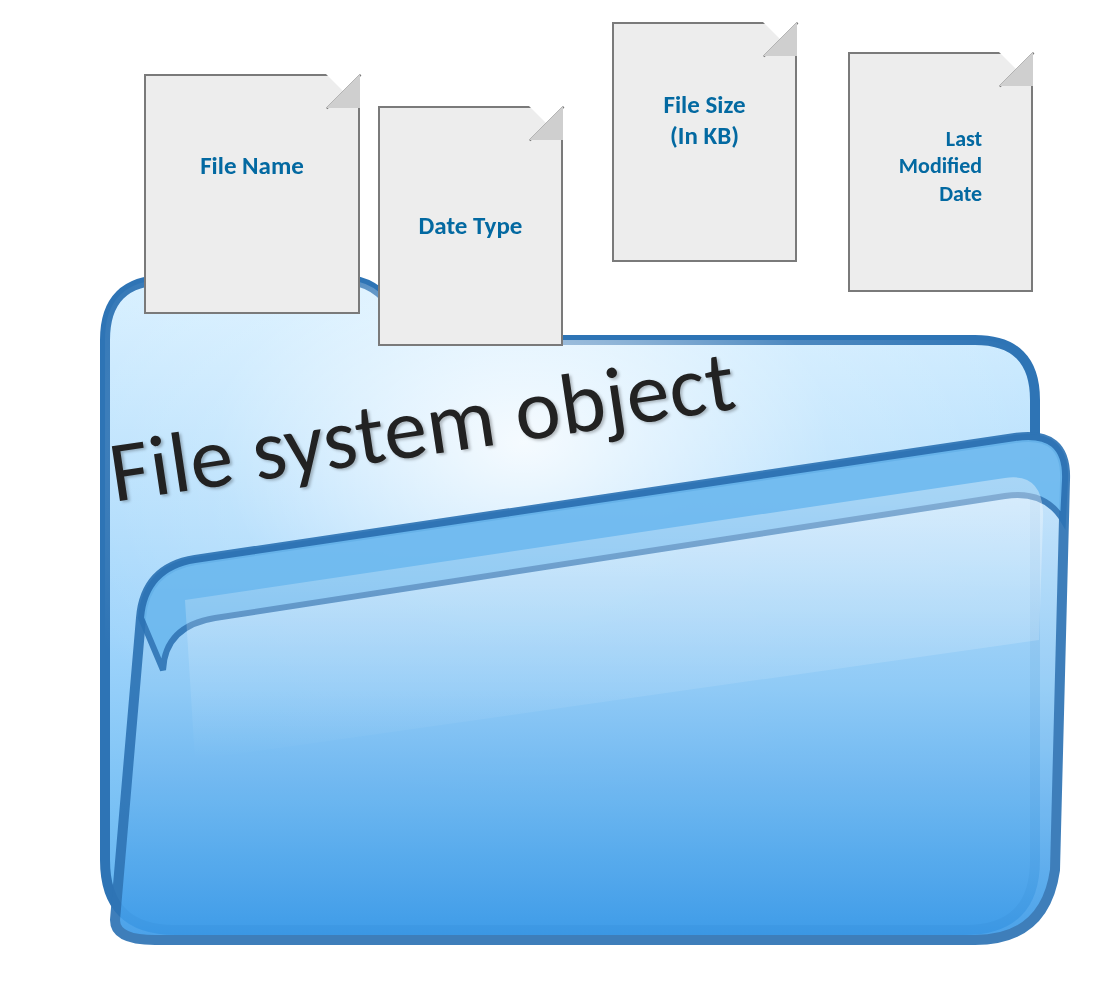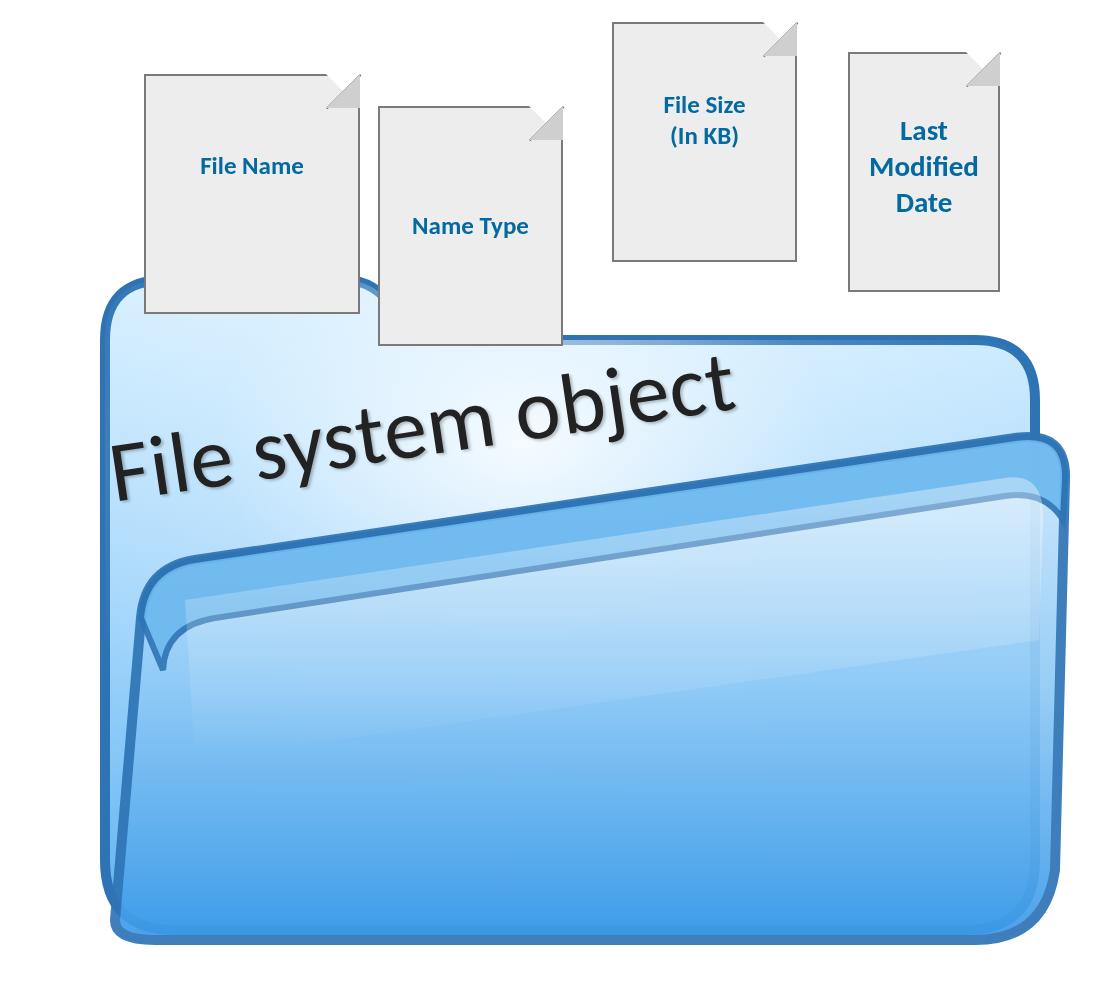--- a/index.html
+++ b/index.html
@@ -69,21 +69,21 @@
     width: 48px;
     height: 2px;
     transform-origin: right top;
     transform: rotate(-45deg);
   }
 
   
   .doc.d1 { left: 144px; top:  74px; width: 216px; height: 240px; font-size: 25px; }
   .doc.d2 { left: 378px; top: 106px; width: 185px; height: 240px; font-size: 25px; }
   .doc.d3 { left: 612px; top:  22px; width: 185px; height: 240px; font-size: 25px; }
-  .doc.d4 { left: 848px; top:  52px; width: 152px; height: 240px; font-size: 29px; }
+  .doc.d4 { left: 848px; top:  52px; width: 185px; height: 240px; font-size: 22px; text-align: right; }
 
   .doc.d1 .label { transform: translateY(-28px); }
   .doc.d3 .label { transform: translateY(-22px); }
   .doc.d4 .label { transform: translateY(-6px); }
 
   
   .folder {
     position: absolute;
     left: 45px;
     top: 220px;
@@ -198,21 +198,21 @@
 
   <div class="folder-title">File system object</div>
 
   <div class="doc d1">
     <span class="fold-line1"></span>
     <span class="label">File Name</span>
   </div>
 
   <div class="doc d2">
     <span class="fold-line1"></span>
-    <span class="label">Name Type</span>
+    <span class="label">Date Type</span>
   </div>
 
   <div class="doc d3">
     <span class="fold-line1"></span>
     <span class="label">File Size<br>(In KB)</span>
   </div>
 
   <div class="doc d4">
     <span class="fold-line1"></span>
     <span class="label">Last<br>Modified<br>Date</span>

